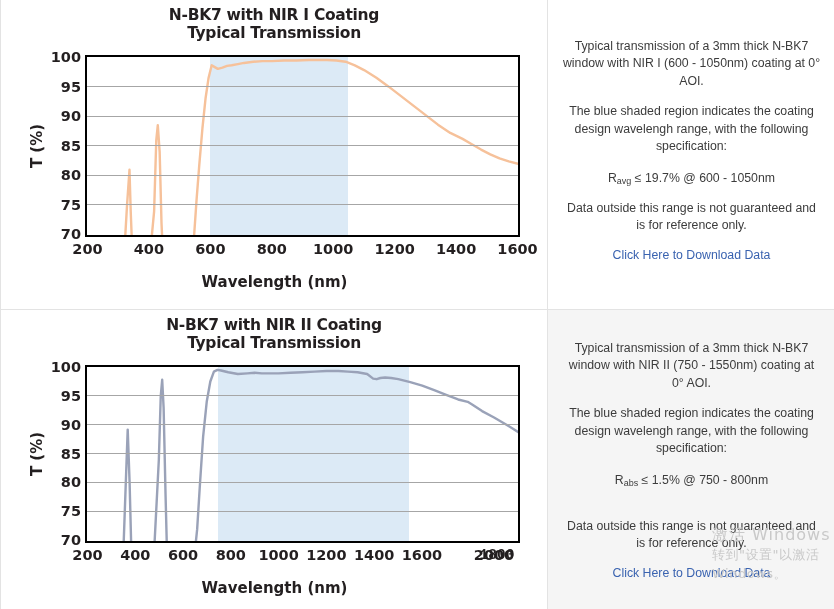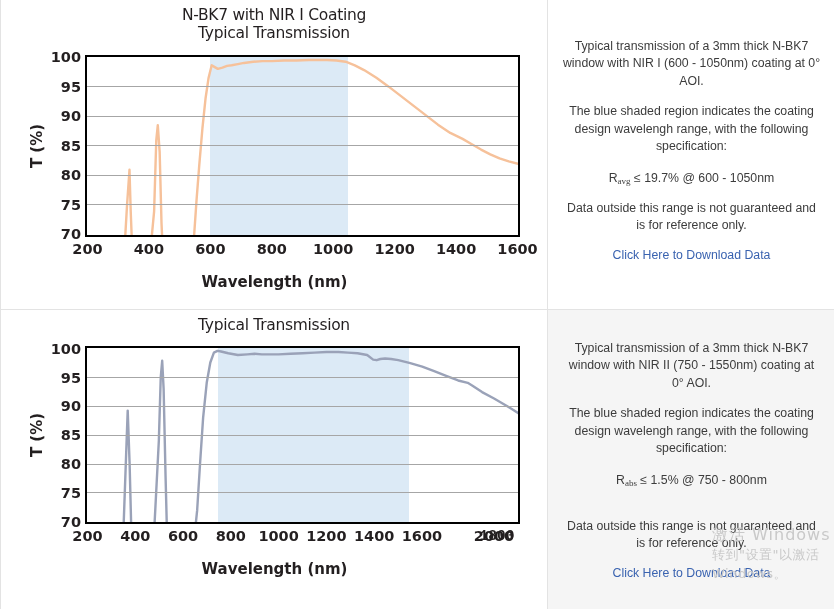--- a/index.html
+++ b/index.html
@@ -43,21 +43,21 @@
     padding: 38px 14px 10px 14px;
     overflow: hidden;
   }
   #text-cell-1 { background: #ffffff; }
   #text-cell-2 { background: #f5f5f5; padding-top: 30px; }
 
   
   .chart-title {
     text-align: center;
     font-family: "DejaVu Sans", sans-serif;
-    font-weight: normal;
+    font-weight: bold;
     color: #231f20;
     letter-spacing: -0.3px;
     line-height: 1.18;
     font-size: 15.5px;
     padding-top: 6px;
   }
   .chart-title .l2 { display: block; }
 
   .plot-wrap {
     position: relative;
@@ -155,21 +155,20 @@
     font-size: 12.3px;
     line-height: 1.48;
     color: #3c3c3c;
     margin: 0;
   }
   .spec sub {
     font-size: 9px;
     vertical-align: baseline;
     position: relative;
     top: 2.5px;
-    font-family: Liberation Serif, serif;
   }
   .spec-block { margin: 0 0 13px 0; }
   .spacer-gap { height: 16px; }
   .dl-link {
     display: block;
     text-align: center;
     font-size: 12.3px;
     color: #3a63b0;
     text-decoration: none;
     margin-top: 2px;
@@ -248,20 +247,21 @@
       </div>
       <p class="para">Data outside this range is not guaranteed and is for reference only.</p>
       <a class="dl-link" href="#">Click Here to Download Data</a>
     </div>
   </div>
 
   <div class="row" id="row-2">
 
     <div class="chart-cell">
       <div class="chart-title">
+        <span>N-BK7 with NIR II Coating</span>
         <span class="l2">Typical Transmission</span>
       </div>
       <div class="plot-wrap" id="plot-wrap-2">
         <div class="ylabel" id="ylabel-2" style="top: 93px;">T (%)</div>
         <div class="ytick-col" id="yticks-2" style="top: 4px; height: 178px;">
             <div class="yt" style="top: 2.5px;">100</div>
             <div class="yt" style="top: 31.3333px;">95</div>
             <div class="yt" style="top: 60.1667px;">90</div>
             <div class="yt" style="top: 89px;">85</div>
             <div class="yt" style="top: 117.833px;">80</div>

